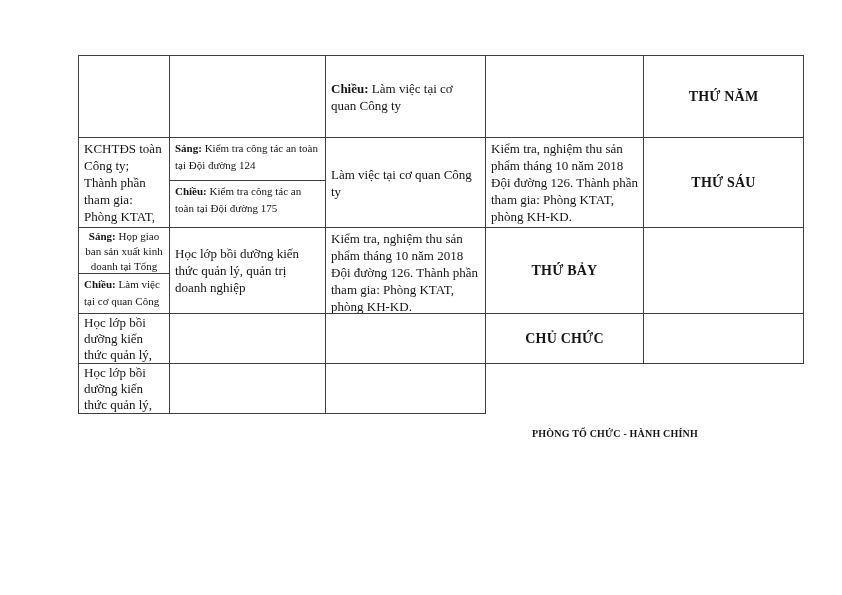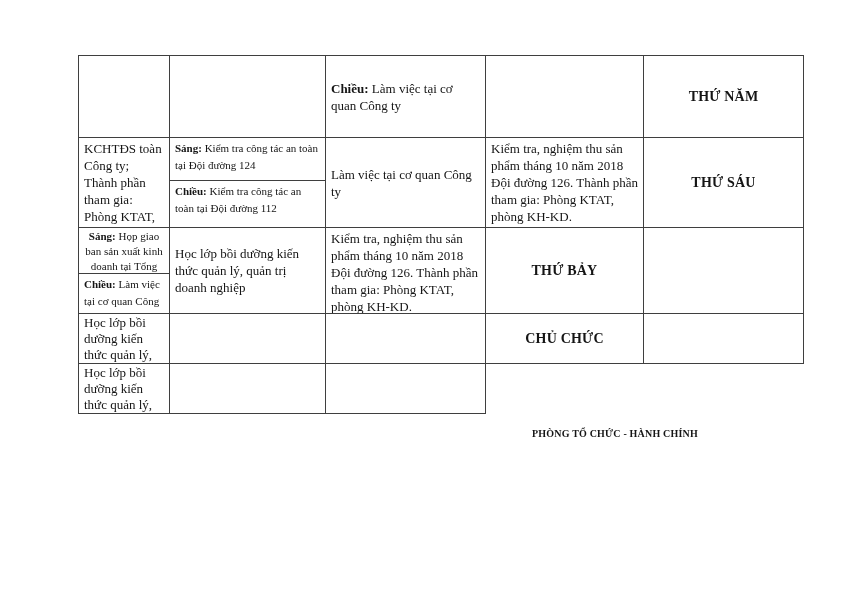--- a/index.html
+++ b/index.html
@@ -48,21 +48,21 @@
     <div class="c"></div>
     <div class="c vcenter">
       <span><b>Chiều:</b> <span>Làm việc tại cơ quan Công ty</span></span>
     </div>
     <div class="c"></div>
     <div class="c day">THỨ NĂM</div>
 
     <div class="c">KCHTĐS toàn Công ty; Thành phần tham gia: Phòng KTAT, phòng KH-KD.</div>
     <div class="c split">
       <div class="half first h43"><b>Sáng:</b> <span>Kiểm tra công tác an toàn tại Đội đường 124</span></div>
-      <div class="half grow"><b>Chiều:</b> <span>Kiểm tra công tác an toàn tại Đội đường 112</span></div>
+      <div class="half grow"><b>Chiều:</b> <span>Kiểm tra công tác an toàn tại Đội đường 175</span></div>
     </div>
     <div class="c vcenter">
       <span>Làm việc tại cơ quan Công ty</span>
     </div>
     <div class="c">Kiểm tra, nghiệm thu sản phẩm tháng 10 năm 2018 Đội đường 126. Thành phần tham gia: Phòng KTAT, phòng KH-KD.</div>
 
     <div class="c day">THỨ SÁU</div>
     <div class="c split">
       <div class="half first h46"><b>Sáng:</b> <span>Họp giao ban sản xuất kinh doanh tại Tổng công ty ĐSVN</span></div>
       <div class="half grow"><b>Chiều:</b> <span>Làm việc tại cơ quan Công ty</span></div>

